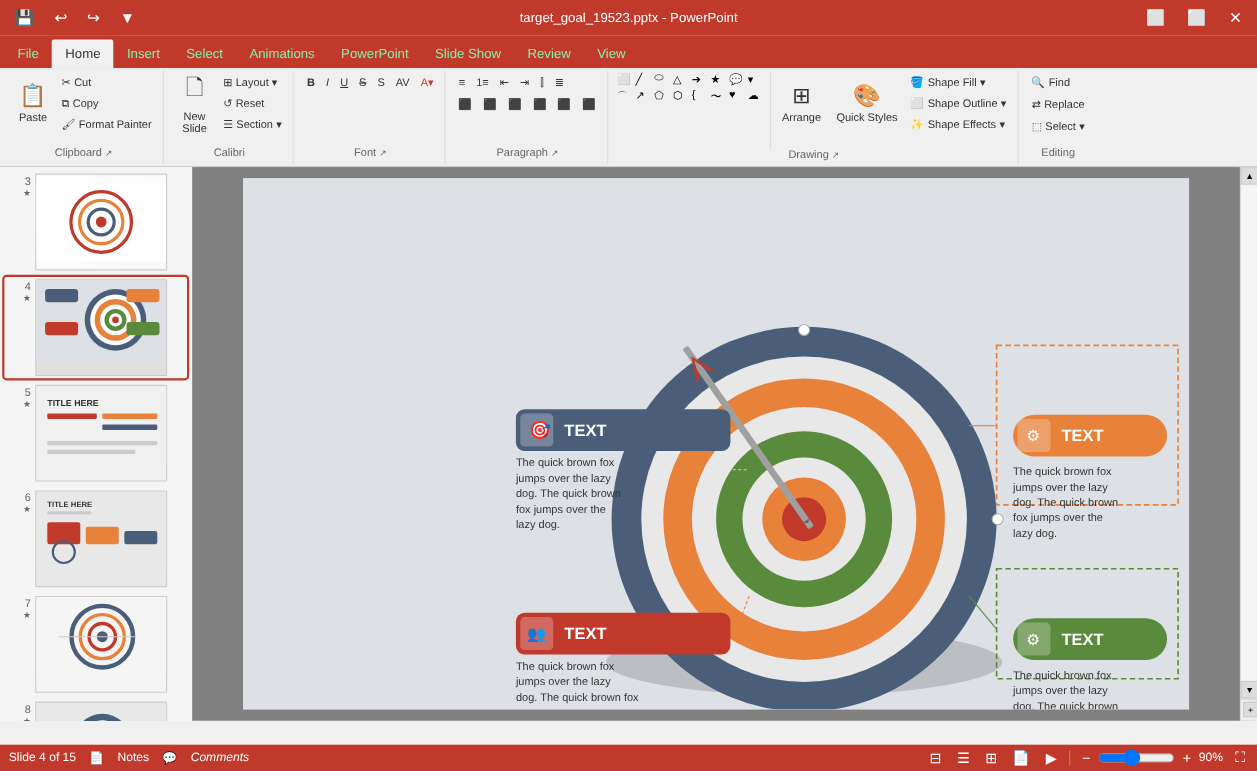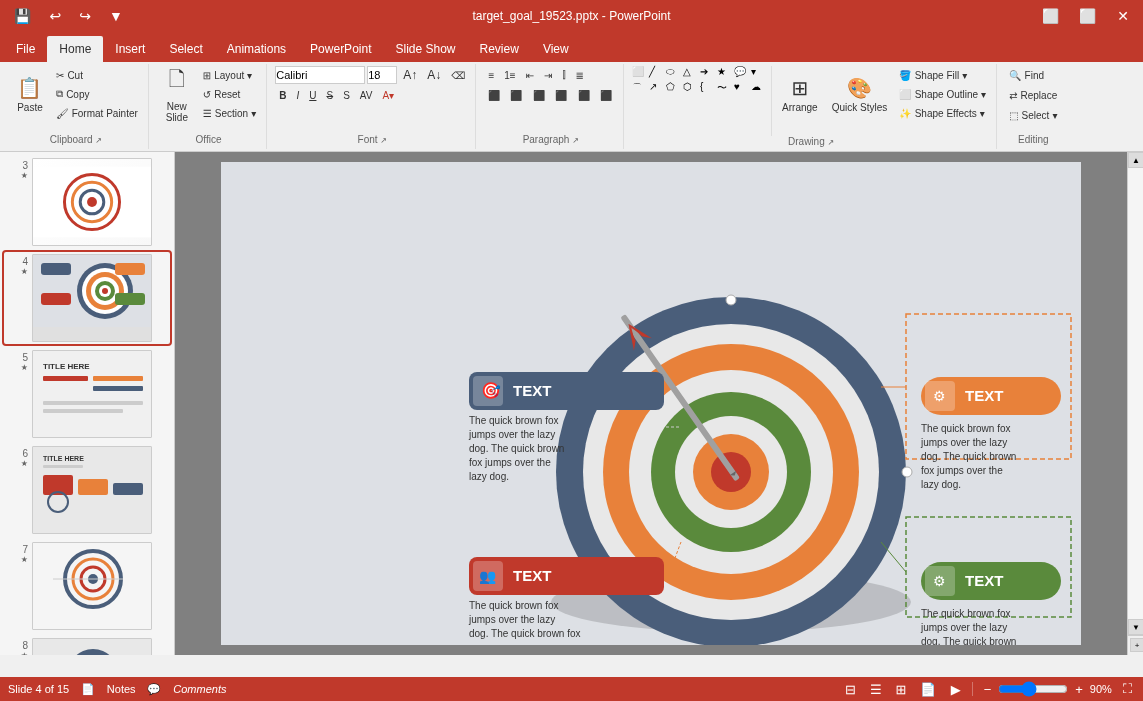--- a/index.html
+++ b/index.html
@@ -24,21 +24,21 @@
     .ribbon-tabs {
       background: #c0392b;
       display: flex;
       align-items: flex-end;
       padding: 0 4px;
       height: 30px;
     }
     .ribbon-tab {
       padding: 4px 12px;
       font-size: 12px;
-      color: #ffffff;
+      color: #86efac;
       cursor: pointer;
       border-radius: 2px 2px 0 0;
       height: 26px;
       display: flex;
       align-items: center;
     }
     .ribbon-tab.active { background: #f0f0f0; color: #333; font-weight: 500; }
     .ribbon-tab-right { margin-left: auto; display: flex; align-items: center; gap: 8px; color: white; font-size: 12px; }
 
     
@@ -259,32 +259,25 @@
       <button class="ribbon-btn">
         <span class="icon">🗋</span>
         <span>New<br>Slide</span>
       </button>
       <div class="ribbon-col">
         <button class="ribbon-btn-sm"><span>⊞</span> Layout ▾</button>
         <button class="ribbon-btn-sm"><span>↺</span> Reset</button>
         <button class="ribbon-btn-sm"><span>☰</span> <span>Section</span> ▾</button>
       </div>
     </div>
-    <div class="ribbon-group-label">Office</div>
+    <div class="ribbon-group-label">Calibri</div>
   </div>
 
   <div class="ribbon-group">
     <div class="ribbon-group-content" style="flex-direction:column; gap:2px;">
-      <div class="ribbon-row">
-        <input type="text" value="Calibri" style="width: 90px; height: 18px; font-size: 11px; border: 1px solid rgb(204, 204, 204);">
-        <input type="text" value="18" style="width: 30px; height: 18px; font-size: 11px; border: 1px solid rgb(204, 204, 204);">
-        <button class="ribbon-btn-sm" style="font-size:12px;">A↑</button>
-        <button class="ribbon-btn-sm" style="font-size:12px;">A↓</button>
-        <button class="ribbon-btn-sm">⌫</button>
-      </div>
       <div class="ribbon-row">
         <button class="ribbon-btn-sm" style="font-weight:bold;">B</button>
         <button class="ribbon-btn-sm" style="font-style:italic;">I</button>
         <button class="ribbon-btn-sm" style="text-decoration:underline;">U</button>
         <button class="ribbon-btn-sm" style="text-decoration:line-through;">S</button>
         <button class="ribbon-btn-sm">S</button>
         <button class="ribbon-btn-sm">AV</button>
         <button class="ribbon-btn-sm" style="color:#c0392b;">A▾</button>
       </div>
     </div>

